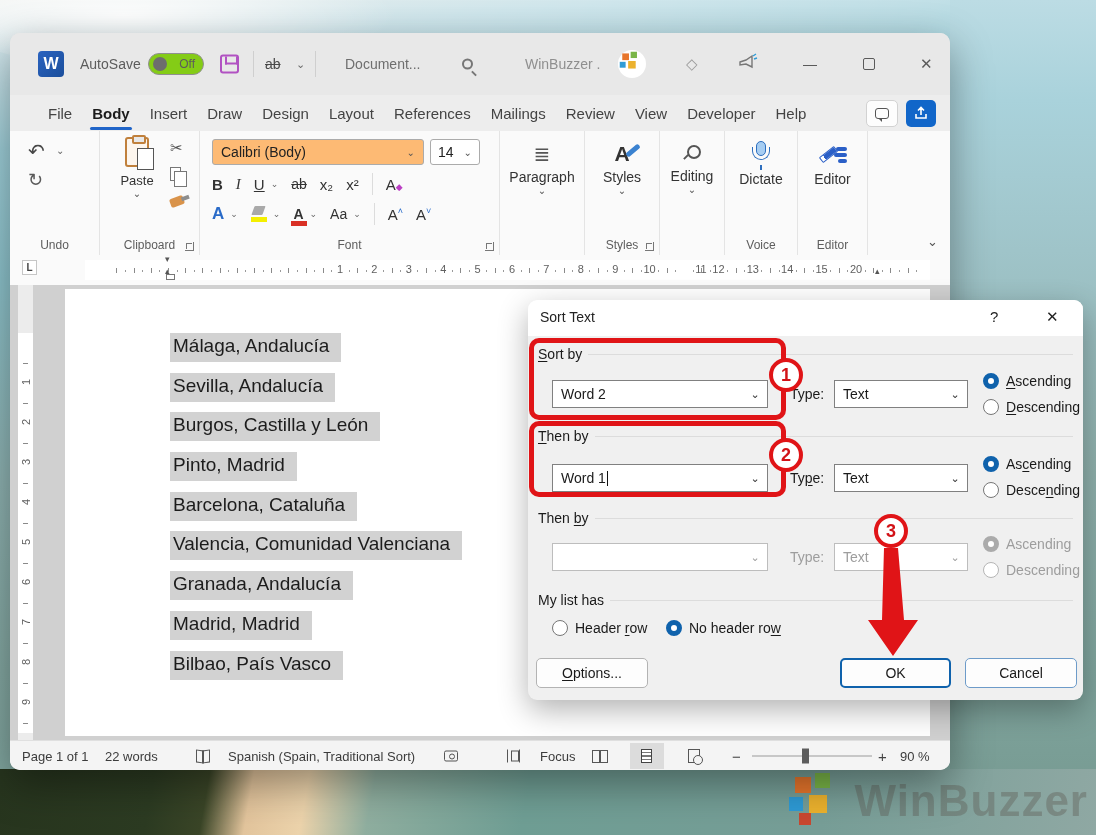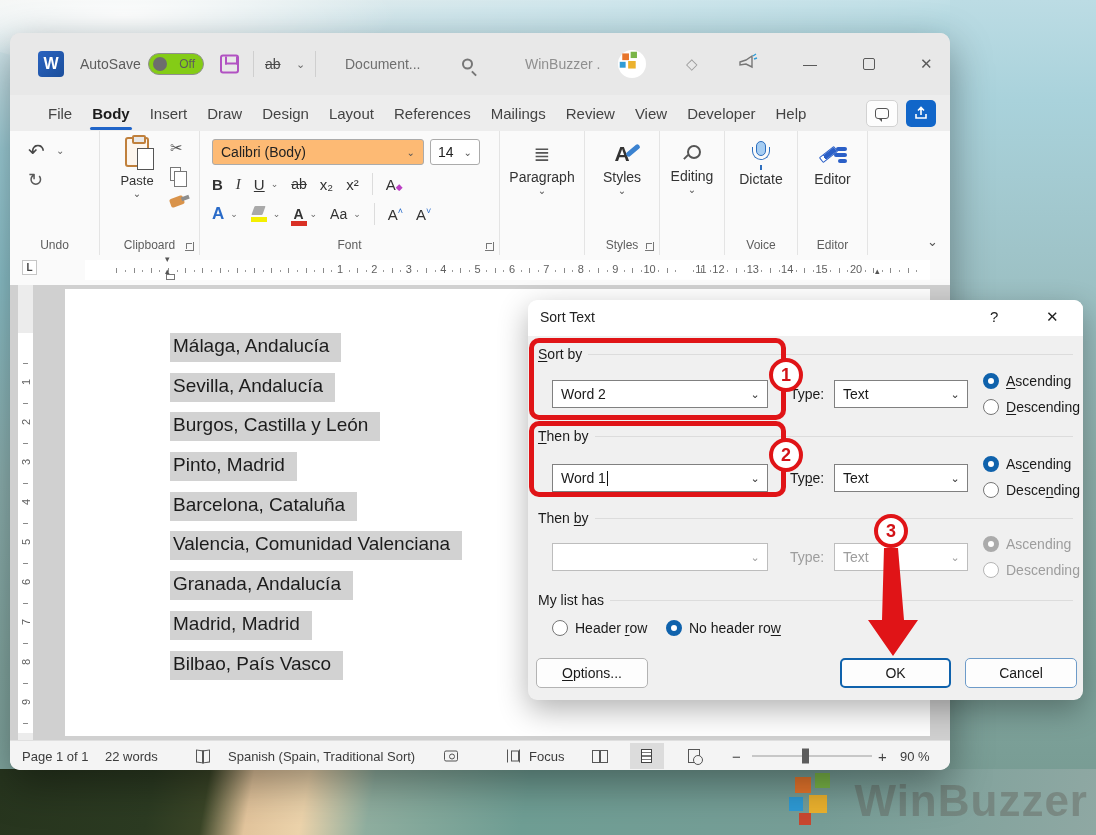--- a/index.html
+++ b/index.html
@@ -143,21 +143,21 @@
   .statusbar > * { position:absolute; top:50%; transform:translateY(-50%); }
   .st-page { left:12px; } .st-words { left:95px; }
   .proofing-icon { left:186px; width:14px; height:12px; }
   .proofing-icon::before,.proofing-icon::after { content:""; position:absolute; top:0; width:6px; height:11px; border:1.4px solid #555; }
   .proofing-icon::before { left:0; transform:skewY(8deg); } .proofing-icon::after { right:0; transform:skewY(-8deg); }
   .st-lang { left:218px; }
   .macro-icon { left:434px; width:14px; height:11px; border:1.4px solid #555; border-radius:2px; }
   .macro-icon::after { content:""; position:absolute; right:2px; top:2.5px; width:4px; height:4px; border-radius:50%; border:1.2px solid #555; }
   .focus-icon { left:497px; width:13px; height:13px; border-left:1.4px solid #555; border-right:1.4px solid #555; }
   .focus-icon::after { content:""; position:absolute; left:2.5px; top:1.5px; width:6px; height:9px; border:1.2px solid #555; }
-  .st-focus { left:519px; }
+  .st-focus { left:530px; }
   .view-read { left:582px; width:16px; height:12px; }
   .view-read::before,.view-read::after { content:""; position:absolute; top:0; width:7px; height:11px; border:1.4px solid #555; }
   .view-read::before { left:0; } .view-read::after { right:0; }
   .view-print-wrap { left:620px; width:34px; height:26px; background:#dcdcdc; }
   .view-print { position:absolute; left:11px; top:6px; width:11px; height:14px; border:1.4px solid #444; background:repeating-linear-gradient(#fff 0 2px,#777 2px 3.4px); }
   .view-web { left:678px; width:12px; height:14px; border:1.4px solid #555; }
   .view-web::after { content:""; position:absolute; right:-4px; bottom:-3px; width:8px; height:8px; border-radius:50%; border:1.2px solid #555; background:#f4f4f4; }
   .zoom-minus { left:722px; font-size:15px; color:#444; }
   .zoom-track { left:742px; width:120px; height:1px; background:#9a9a9a; }
   .zoom-handle { left:792px; width:7px; height:15px; background:#5c5c5c; }

